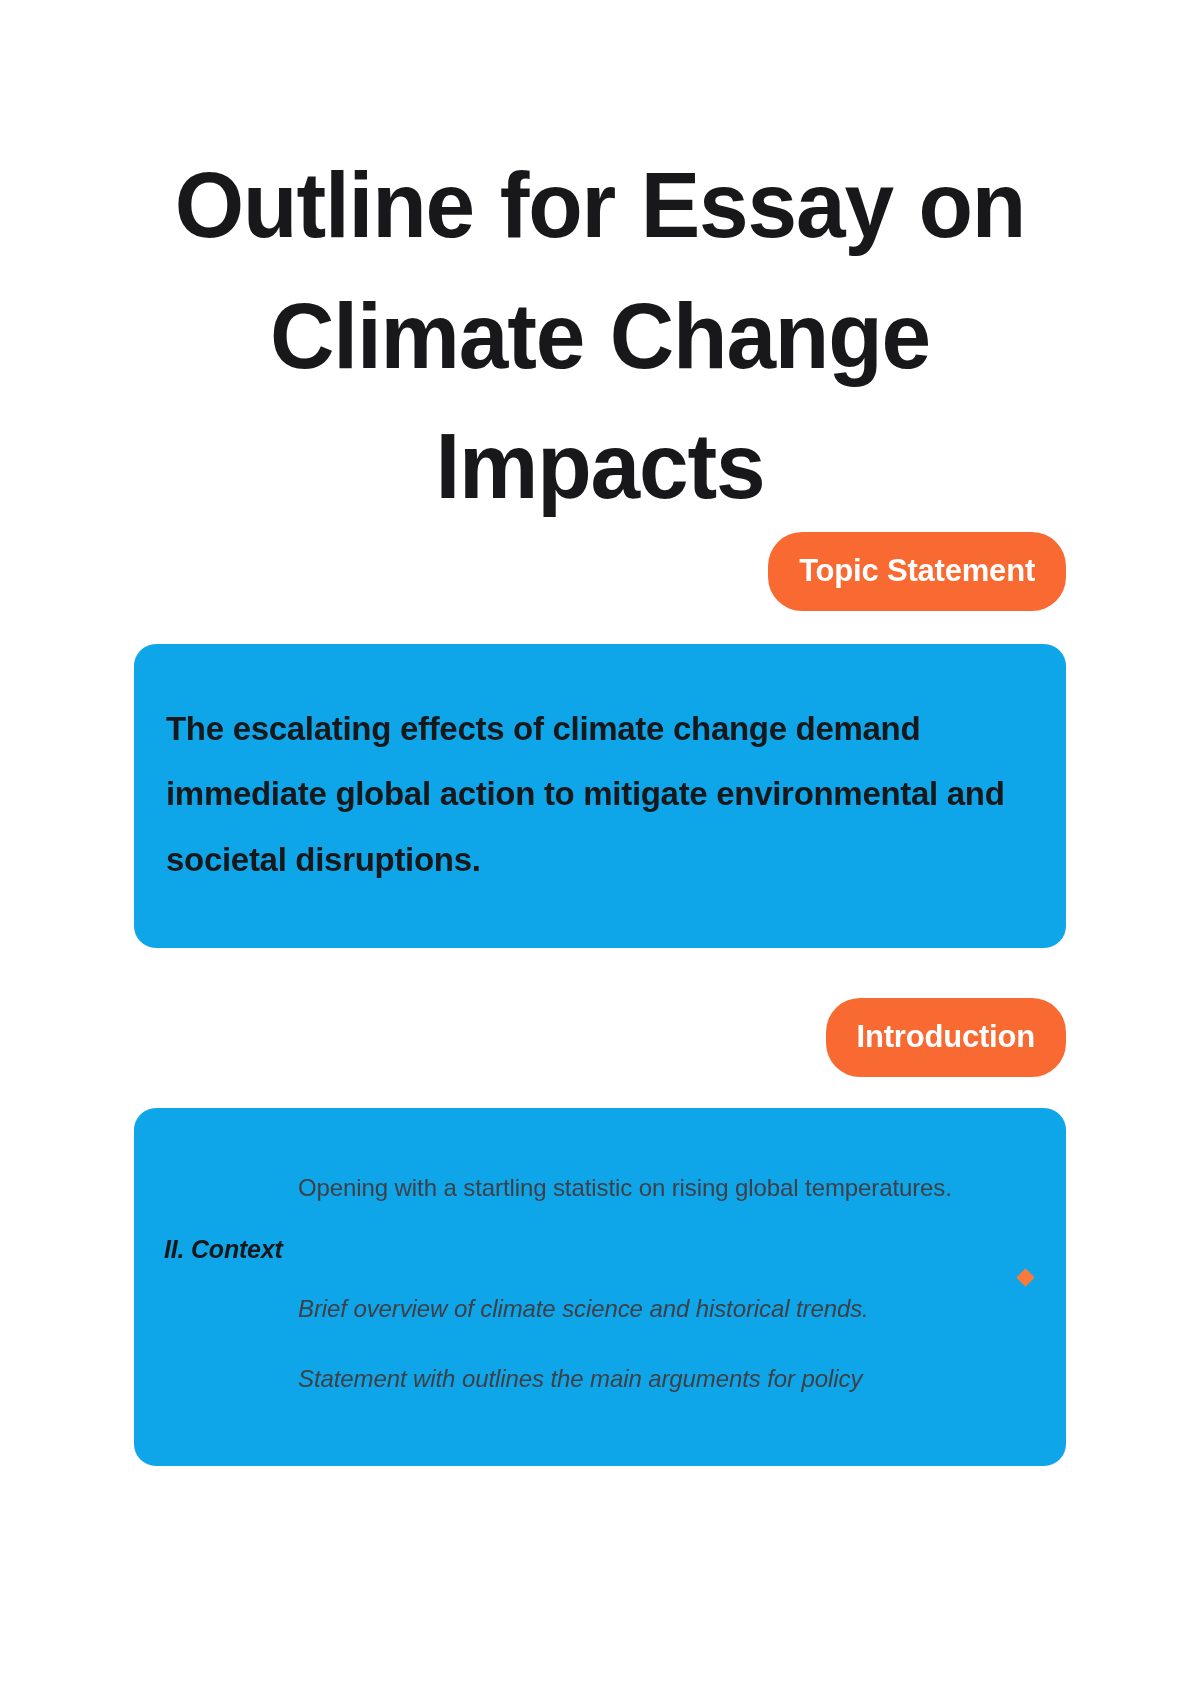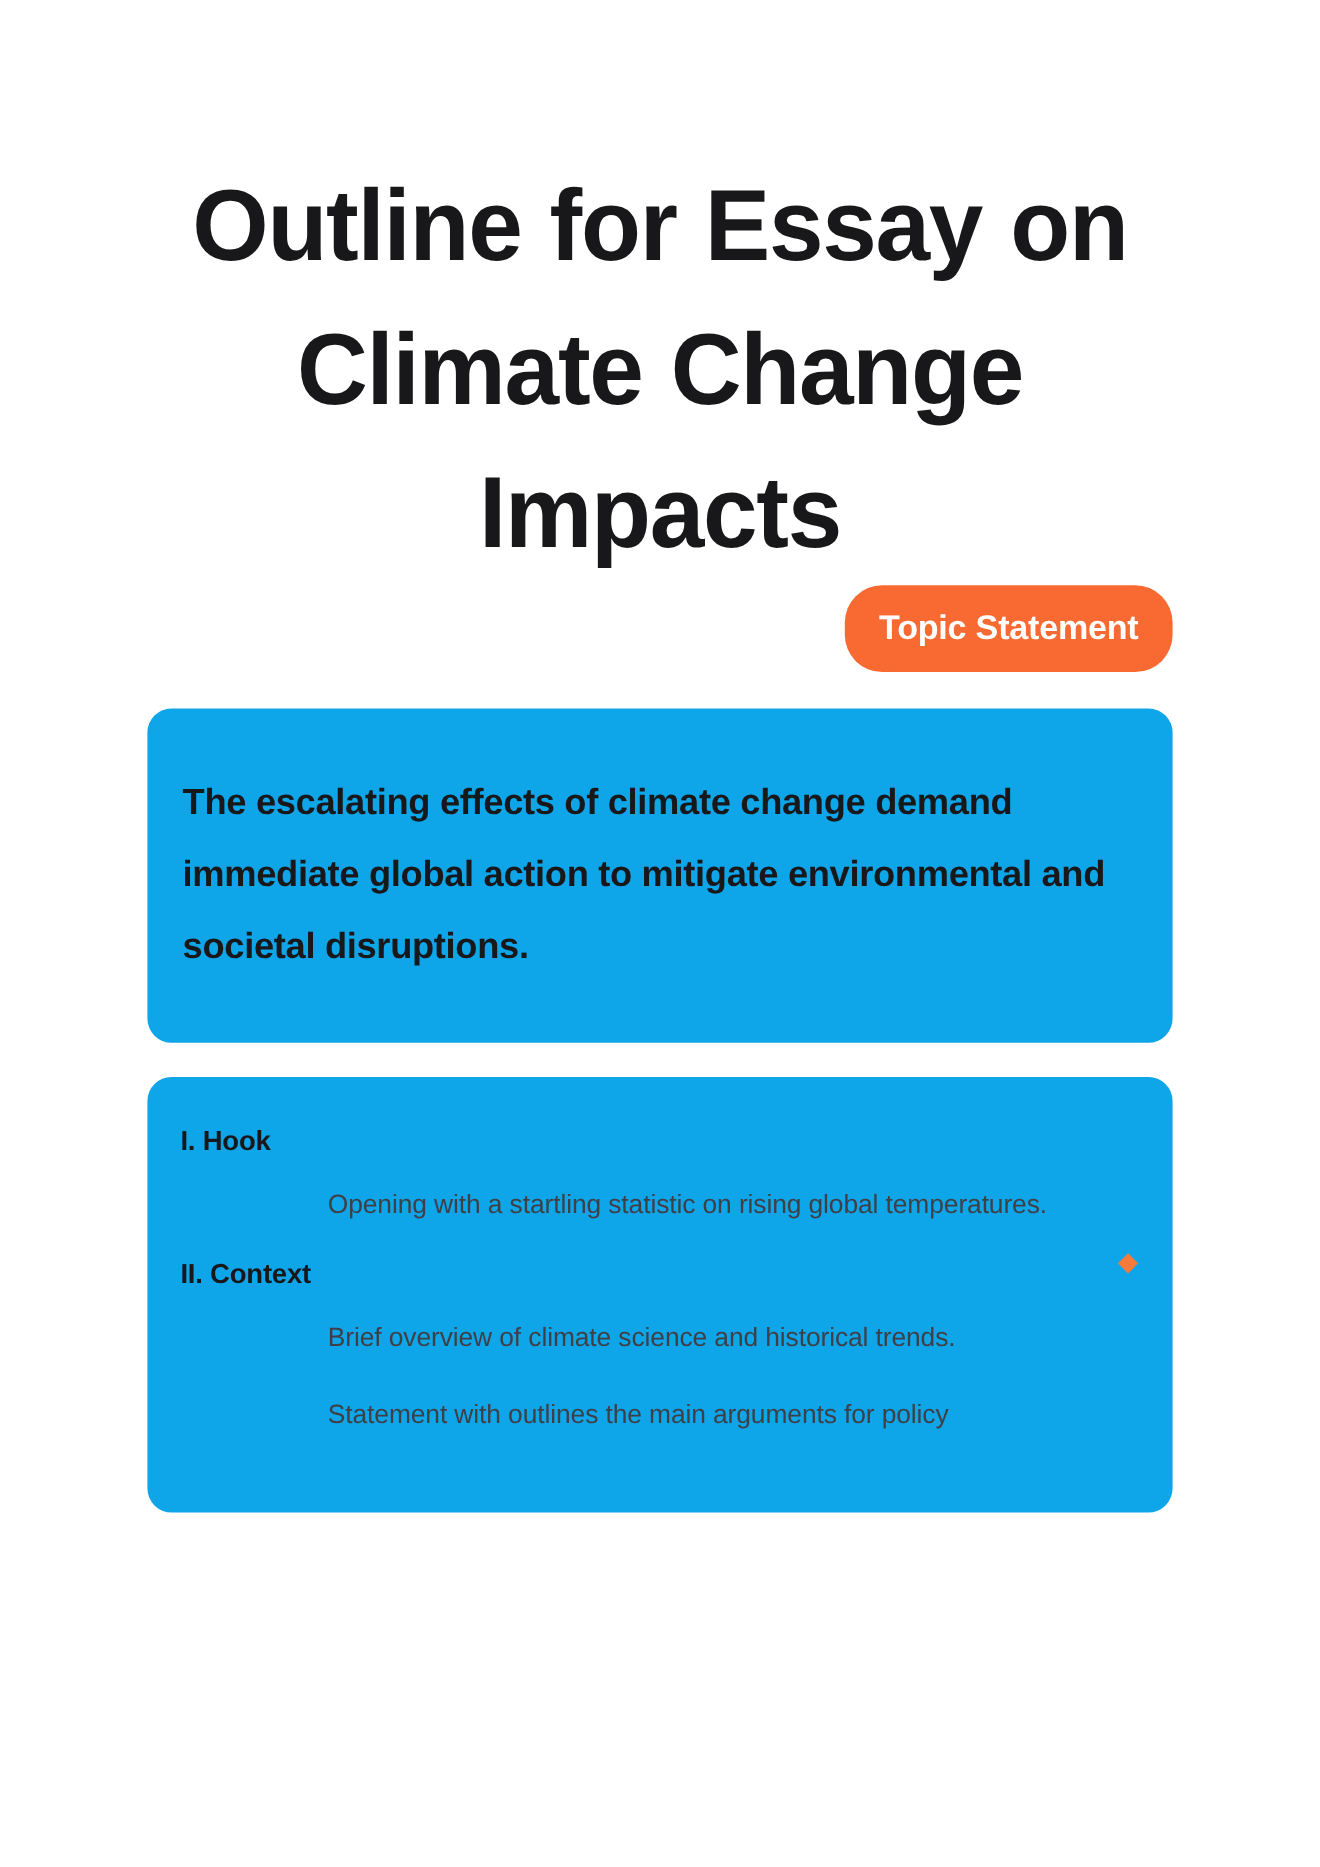--- a/index.html
+++ b/index.html
@@ -87,20 +87,21 @@
   }
 
   .outline-card {
     margin-top: 31px;
     padding: 40px 34px 44px 30px;
     min-height: 240px;
   }
 
   .outline-item + .outline-item {
     margin-top: 6px;
+    font-style: italic;
   }
   .outline-heading {
     margin: 0;
     font-size: 25px;
     font-weight: 700;
     color: #18181b;
     letter-spacing: -0.2px;
     line-height: 1.5;
     font-family: "Liberation Sans", sans-serif;
   }
@@ -134,27 +135,29 @@
   <h1 class="doc-title">Outline for Essay on Climate Change Impacts</h1>
 
   <div class="badge-row">
     <span class="section-badge">Topic Statement</span>
   </div>
 
   <div class="card statement-card">
     <p class="statement-text">The escalating effects of climate change demand immediate global action to mitigate environmental and societal disruptions.</p>
   </div>
 
+  <div class="badge-row intro-block">
+    <span class="section-badge">Introduction</span>
+  </div>
 
   <div class="card outline-card">
 
     <div class="diamond-marker"></div>
 
     <div class="outline-item">
-      <div class="outline-heading">I. Hook</div>
       <div class="outline-body">Opening with a startling statistic on rising global temperatures.</div>
     </div>
 
     <div class="outline-item">
       <div class="outline-heading">II. Context</div>
       <div class="outline-body">Brief overview of climate science and historical trends.</div>
     </div>
 
     <div class="outline-item">
       <div class="outline-body">Statement with outlines the main arguments for policy</div>

